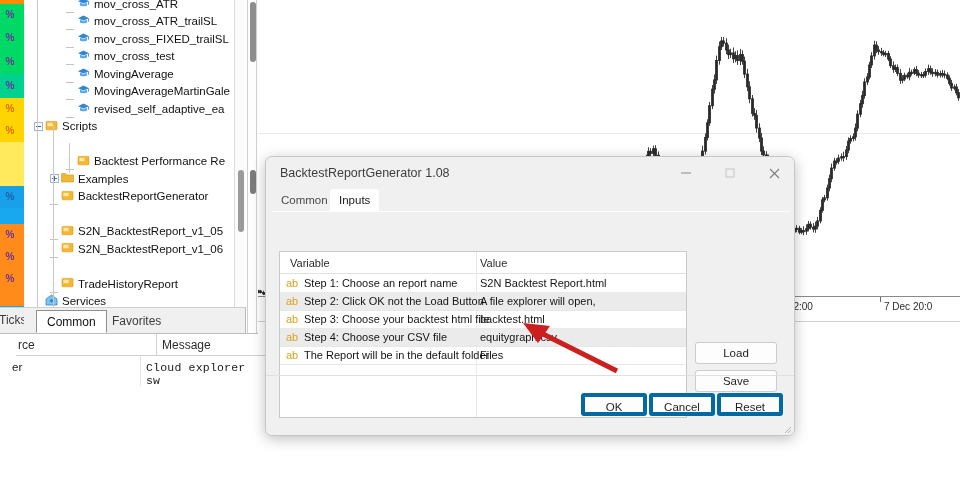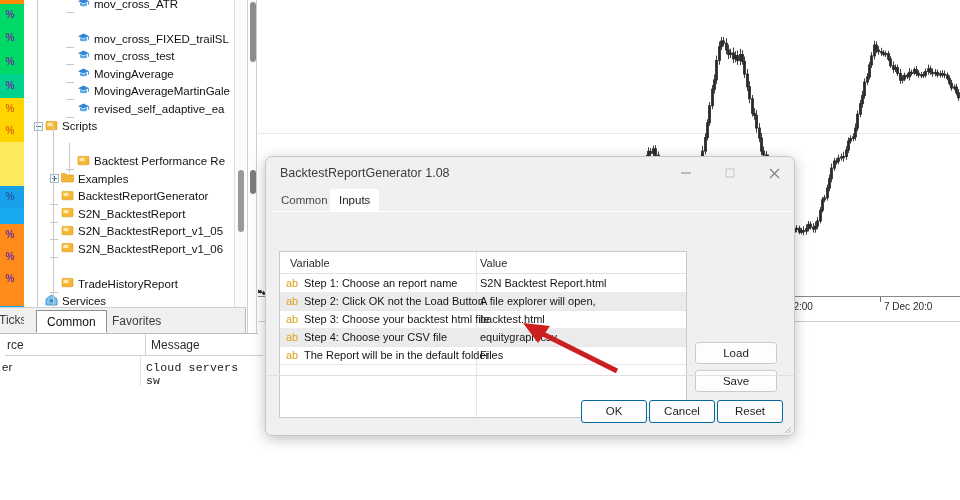--- a/index.html
+++ b/index.html
@@ -87,21 +87,21 @@
     background: #ffffff; border: 1px solid #8f8f8f; border-bottom-color: #ffffff;
     color: #111; font-weight: normal;
   }
 
   
   .terminal {
     position: absolute; left: 0; top: 333px; width: 258px; height: 167px;
     background: #ffffff; border-top: 1px solid #bdbdbd;
   }
   .term-header {
-    position: absolute; left: 5px; top: 0; width: 258px; height: 22px;
+    position: absolute; left: 16px; top: 0; width: 258px; height: 22px;
     border-bottom: 1px solid #cfcfcf; background: #ffffff;
   }
   .term-col {
     position: absolute; top: 4px; font-size: 12px; color: #2b2b2b;
     font-family: "Liberation Sans", sans-serif;
   }
   .term-vrule { position: absolute; top: 0; width: 1px; height: 22px; background: #d4d4d4; }
   .term-cell {
     position: absolute; font-size: 11.5px; color: #1a1a1a;
   }
@@ -180,22 +180,22 @@
   .gval { position: absolute; left: 200px; font-size: 11px; color: #141414; white-space: nowrap; }
   .grow-sep { position: absolute; left: 0; width: 406px; height: 1px; background: #e7e7e7; }
   .gcol-sep { position: absolute; left: 196px; top: 0; width: 1px; height: 165px; background: #e7e7e7; }
 
   .sidebtn {
     position: absolute; width: 82px; height: 22px; background: #fdfdfd;
     border: 1px solid #cccccc; border-radius: 3px;
     font-size: 11.5px; color: #1f1f1f; text-align: center; line-height: 20px;
   }
   .footbtn {
-    position: absolute; top: 211px; width: 66px; height: 23px; background: #fdfdfd;
-    border: 1px solid #0369a1; border-radius: 3px;
+    position: absolute; top: 204px; width: 66px; height: 23px; background: #fdfdfd;
+    border: 4px solid #0369a1; border-radius: 3px;
     font-size: 11.5px; color: #1f1f1f; text-align: center; line-height: 21px;
   }
   .dlg-hr { position: absolute; left: 0; top: 186px; width: 530px; height: 1px; background: #e0e0e0; }
   .resize-grip { position: absolute; right: 4px; bottom: 3px; width: 10px; height: 10px; }
 
   .arrow-layer { position: absolute; left: 0; top: 0; width: 960px; height: 500px; pointer-events: none; }
 </style>
 </head>
 <body>
 
@@ -864,20 +864,32 @@
         <div style="width: 11px; flex: 0 0 auto; position: relative;">
           <span style="position:absolute;left:0;top:8px;width:8px;height:1px;background:#c4c4c4;display:block;"></span>
         </div>
         <span class="ico"><svg width="13" height="12" viewBox="0 0 13 12">
             <path d="M1 4.2 L6.5 1.4 L12 4.2 L6.5 6.6 Z" fill="#2f86d6"></path>
             <path d="M3 5.6 v2.6 c0 1.4 7 1.4 7 0 V5.6 L6.5 7.3 Z" fill="#5aa9e6"></path>
             <path d="M11.6 4.4 v3.3" stroke="#2f86d6" stroke-width="0.9" fill="none"></path>
           </svg></span>
         <span class="tree-label">mov_cross_ATR</span>
       </div>
+      <div class="tree-row" style="top: 12.5px;">
+        <div style="width: 42px; flex: 0 0 auto;"></div>
+        <div style="width: 11px; flex: 0 0 auto; position: relative;">
+          <span style="position:absolute;left:0;top:8px;width:8px;height:1px;background:#c4c4c4;display:block;"></span>
+        </div>
+        <span class="ico"><svg width="13" height="12" viewBox="0 0 13 12">
+            <path d="M1 4.2 L6.5 1.4 L12 4.2 L6.5 6.6 Z" fill="#2f86d6"></path>
+            <path d="M3 5.6 v2.6 c0 1.4 7 1.4 7 0 V5.6 L6.5 7.3 Z" fill="#5aa9e6"></path>
+            <path d="M11.6 4.4 v3.3" stroke="#2f86d6" stroke-width="0.9" fill="none"></path>
+          </svg></span>
+        <span class="tree-label">mov_cross_ATR_trailSL</span>
+      </div>
       <div class="tree-row" style="top: 30px;">
         <div style="width: 42px; flex: 0 0 auto;"></div>
         <div style="width: 11px; flex: 0 0 auto; position: relative;">
           <span style="position:absolute;left:0;top:8px;width:8px;height:1px;background:#c4c4c4;display:block;"></span>
         </div>
         <span class="ico"><svg width="13" height="12" viewBox="0 0 13 12">
             <path d="M1 4.2 L6.5 1.4 L12 4.2 L6.5 6.6 Z" fill="#2f86d6"></path>
             <path d="M3 5.6 v2.6 c0 1.4 7 1.4 7 0 V5.6 L6.5 7.3 Z" fill="#5aa9e6"></path>
             <path d="M11.6 4.4 v3.3" stroke="#2f86d6" stroke-width="0.9" fill="none"></path>
           </svg></span>
@@ -962,31 +974,20 @@
       <div class="tree-row" style="top: 187.5px;">
         <div style="width: 26px; flex: 0 0 auto;"></div>
         <div style="width: 11px; flex: 0 0 auto; position: relative;">
           <span style="position:absolute;left:0;top:8px;width:8px;height:1px;background:#c4c4c4;display:block;"></span>
         </div>
         <span class="ico"><svg width="13" height="11" viewBox="0 0 13 11">
             <rect x="1" y="1.4" width="11" height="8.4" rx="0.8" fill="#f5b731" stroke="#d79a1c" stroke-width="0.6"></rect>
             <rect x="2.4" y="2.8" width="5.2" height="3.4" fill="#ffe7a8"></rect>
           </svg></span>
         <span class="tree-label">BacktestReportGenerator</span>
-      </div>
-      <div class="tree-row" style="top: 205px;">
-        <div style="width: 26px; flex: 0 0 auto;"></div>
-        <div style="width: 11px; flex: 0 0 auto; position: relative;">
-          <span style="position:absolute;left:0;top:8px;width:8px;height:1px;background:#c4c4c4;display:block;"></span>
-        </div>
-        <span class="ico"><svg width="13" height="11" viewBox="0 0 13 11">
-            <rect x="1" y="1.4" width="11" height="8.4" rx="0.8" fill="#f5b731" stroke="#d79a1c" stroke-width="0.6"></rect>
-            <rect x="2.4" y="2.8" width="5.2" height="3.4" fill="#ffe7a8"></rect>
-          </svg></span>
-        <span class="tree-label">S2N_BacktestReport</span>
       </div>
       <div class="tree-row" style="top: 222.5px;">
         <div style="width: 26px; flex: 0 0 auto;"></div>
         <div style="width: 11px; flex: 0 0 auto; position: relative;">
           <span style="position:absolute;left:0;top:8px;width:8px;height:1px;background:#c4c4c4;display:block;"></span>
         </div>
         <span class="ico"><svg width="13" height="11" viewBox="0 0 13 11">
             <rect x="1" y="1.4" width="11" height="8.4" rx="0.8" fill="#f5b731" stroke="#d79a1c" stroke-width="0.6"></rect>
             <rect x="2.4" y="2.8" width="5.2" height="3.4" fill="#ffe7a8"></rect>
           </svg></span>
@@ -1041,22 +1042,22 @@
     <div class="nav-tab" style="left:78px;">Favorites</div>
   </div>
 
   <div class="terminal">
     <div class="term-header">
       <div class="term-col" style="left:2px;">rce</div>
       <div class="term-vrule" style="left:140px;"></div>
       <div class="term-col" style="left:146px;">Message</div>
     </div>
     <div class="term-vrule" style="left:140px; top:22px; height:30px; background:#e4e4e4;"></div>
-    <div class="term-cell" style="left:2px; top:27px;">er</div>
-    <div class="term-cell mono" style="left:146px; top:27px;">Cloud servers sw</div>
+    <div class="term-cell" style="left:12px; top:27px;">er</div>
+    <div class="term-cell mono" style="left:146px; top:27px;">Cloud explorer sw</div>
   </div>
 
   <div class="dialog">
 
     <div class="dlg-titlebar">
       <div class="dlg-title">BacktestReportGenerator 1.08</div>
 
       <div class="wbtn" style="left:398px;">
         <svg width="12" height="12" viewBox="0 0 12 12">
             <line x1="1" y1="6" x2="11" y2="6" stroke="#8a8a8a" stroke-width="1"></line>

